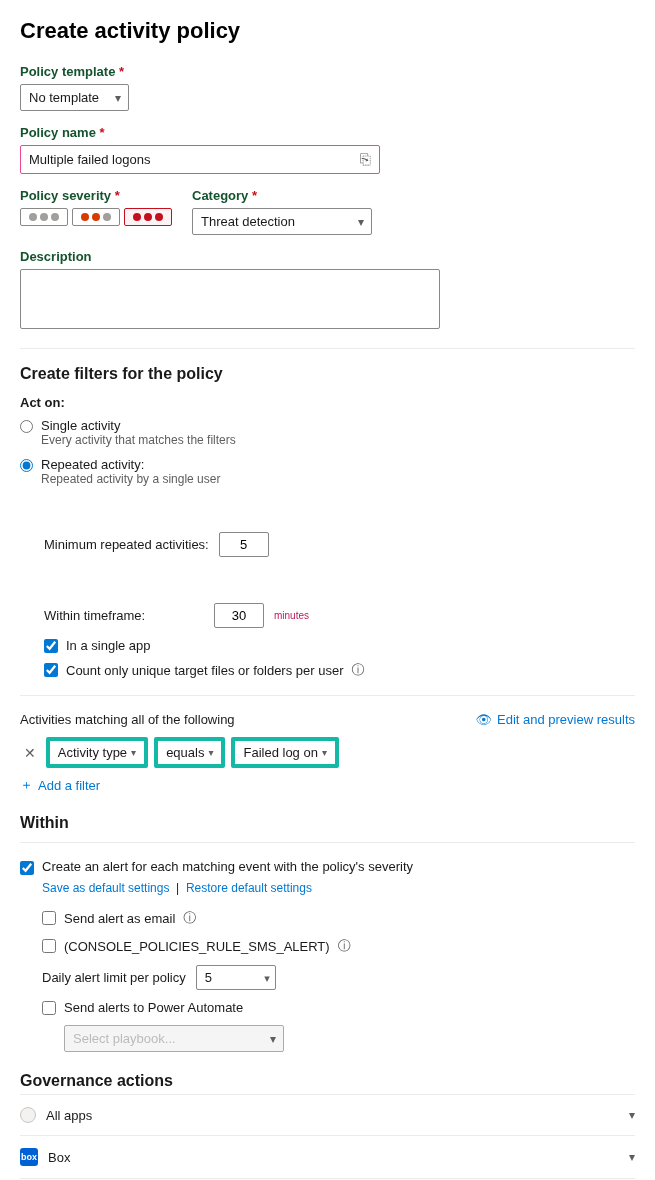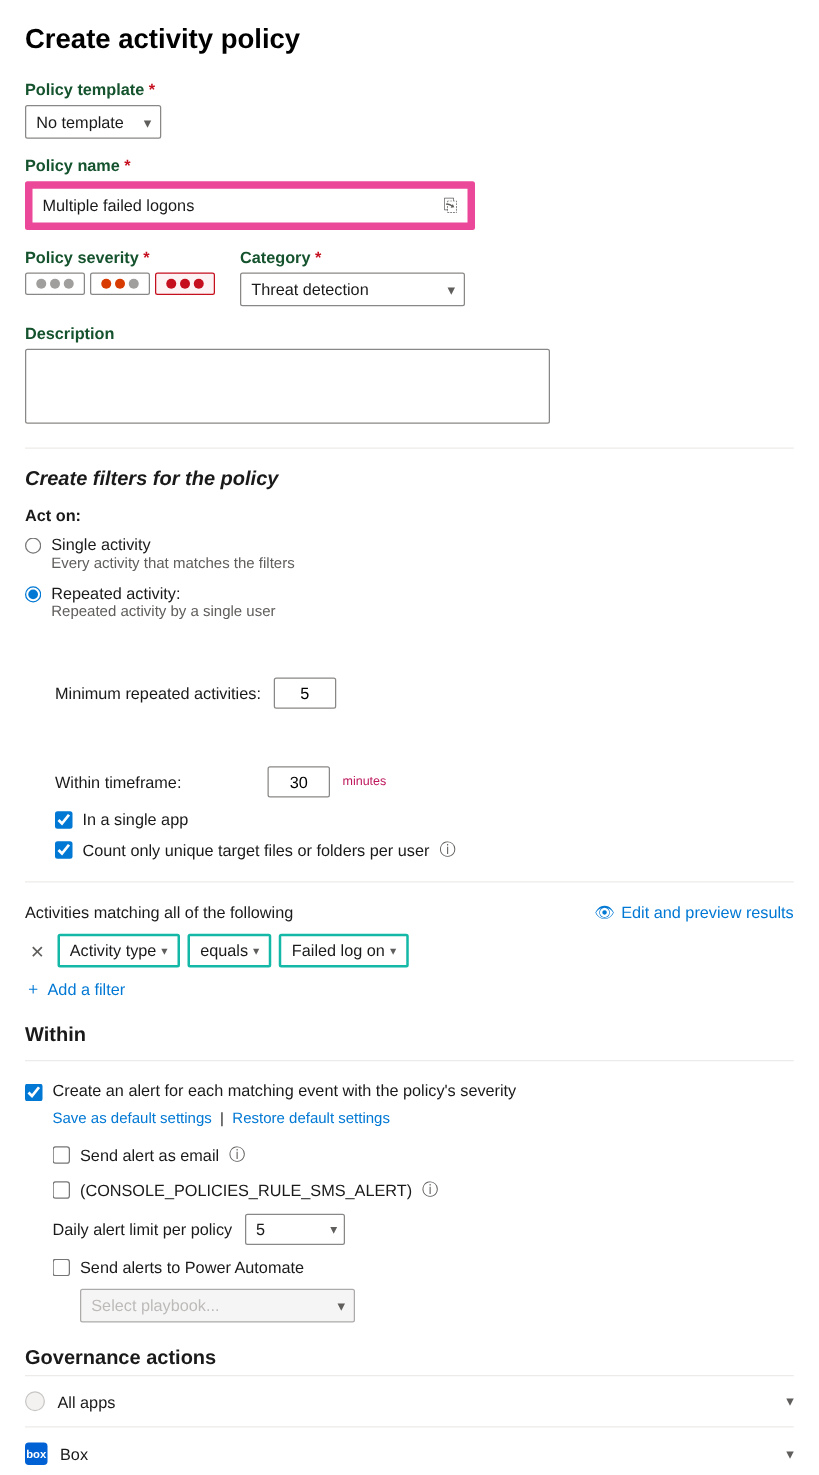--- a/index.html
+++ b/index.html
@@ -61,21 +61,21 @@
     }
     .select-wrapper select {
       width: 100%;
     }
     .template-select {
       width: 220px;
     }
     .policy-name-row {
       display: flex;
       align-items: center;
-      border: 6px solid #ec4899;
+      border: 1px solid #ec4899;
       border-radius: 2px;
       width: 360px;
       padding: 5px 8px;
       background: #fff;
     }
     .policy-name-row input {
       border: none;
       outline: none;
       font-size: 13px;
       flex: 1;
@@ -135,21 +135,20 @@
     }
     .section-divider {
       border: none;
       border-top: 1px solid #edebe9;
       margin: 16px 0;
     }
     .section-title {
       font-size: 16px;
       font-weight: 600;
       margin-bottom: 12px;
-      font-style: italic;
     }
     .act-on-label {
       font-size: 13px;
       font-weight: 600;
       margin-bottom: 8px;
     }
     .radio-group {
       margin-bottom: 10px;
     }
     .radio-item {
@@ -234,21 +233,21 @@
     .filter-row {
       display: flex;
       align-items: center;
       gap: 6px;
       margin-bottom: 8px;
     }
     .filter-chip {
       display: flex;
       align-items: center;
       gap: 4px;
-      border: 2px solid #14b8a6;
+      border: 4px solid #14b8a6;
       border-radius: 2px;
       padding: 4px 8px;
       background: #fff;
       font-size: 13px;
       cursor: pointer;
     }
     .filter-chip .chevron {
       font-size: 10px;
       color: #605e5c;
     }

